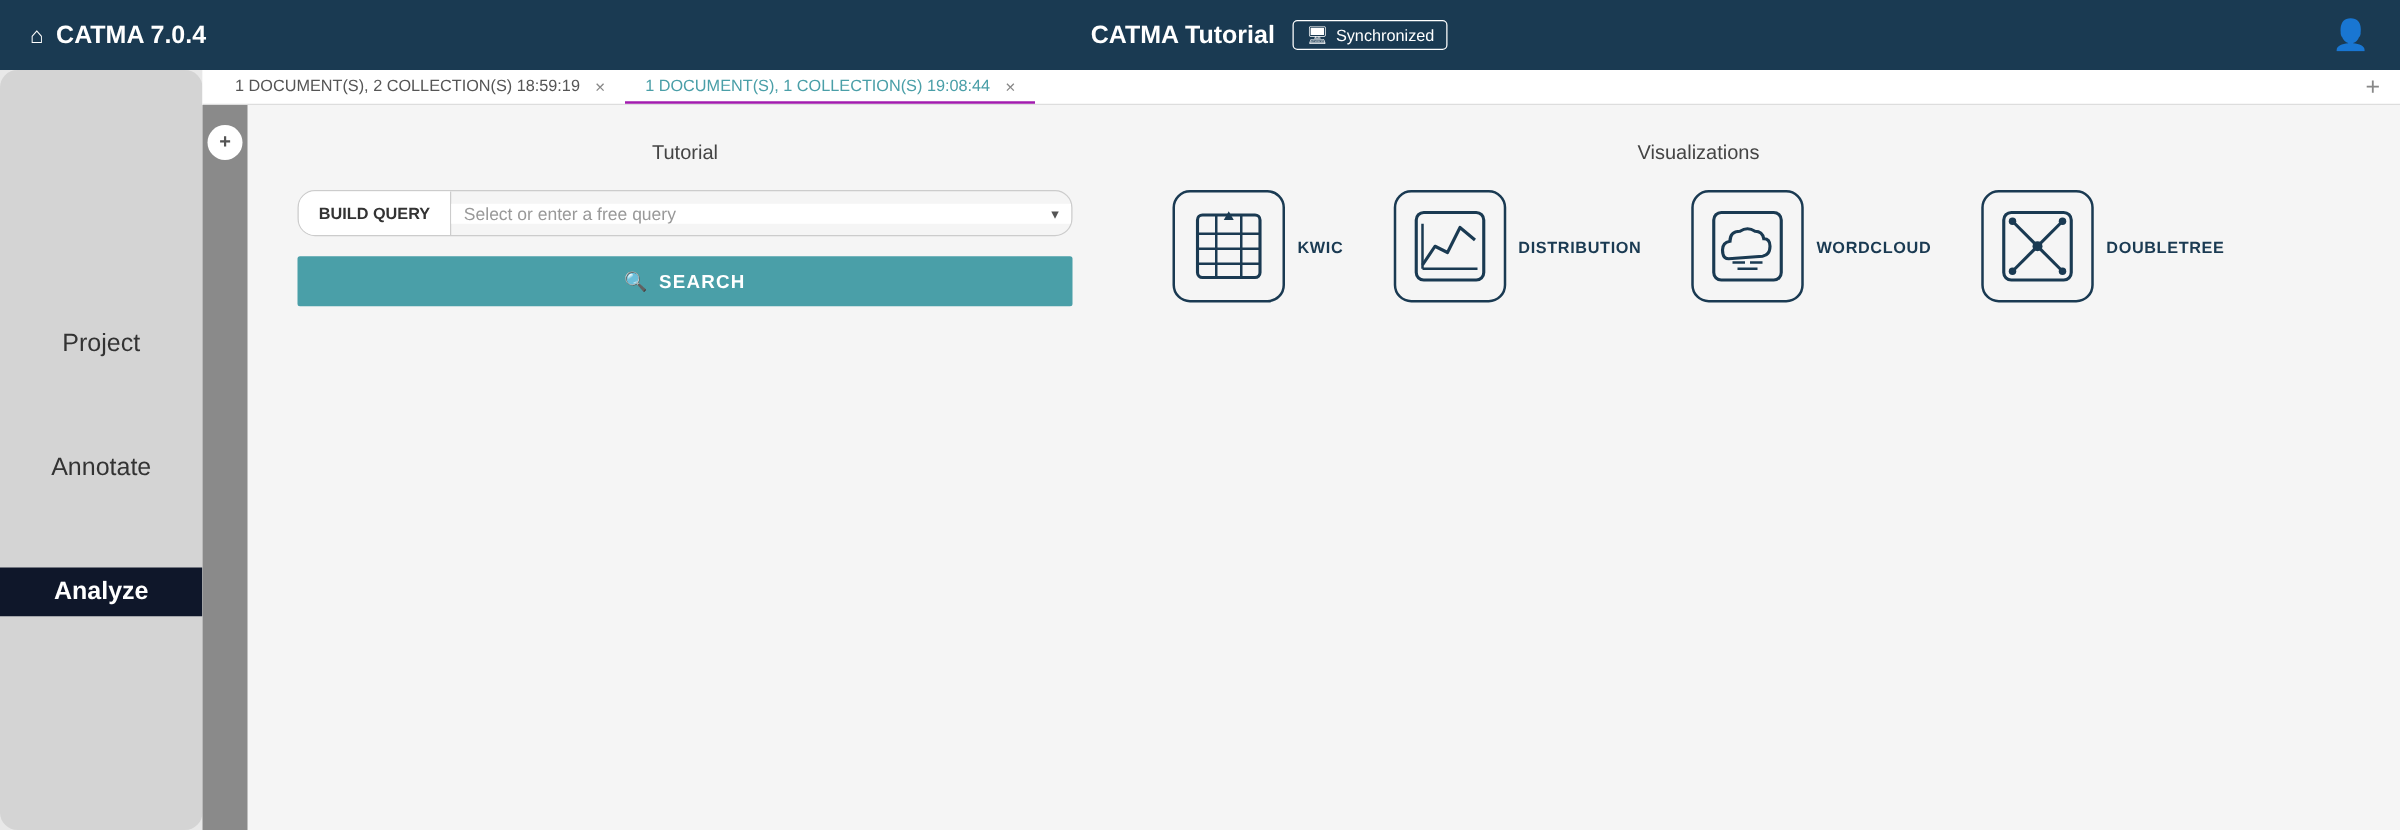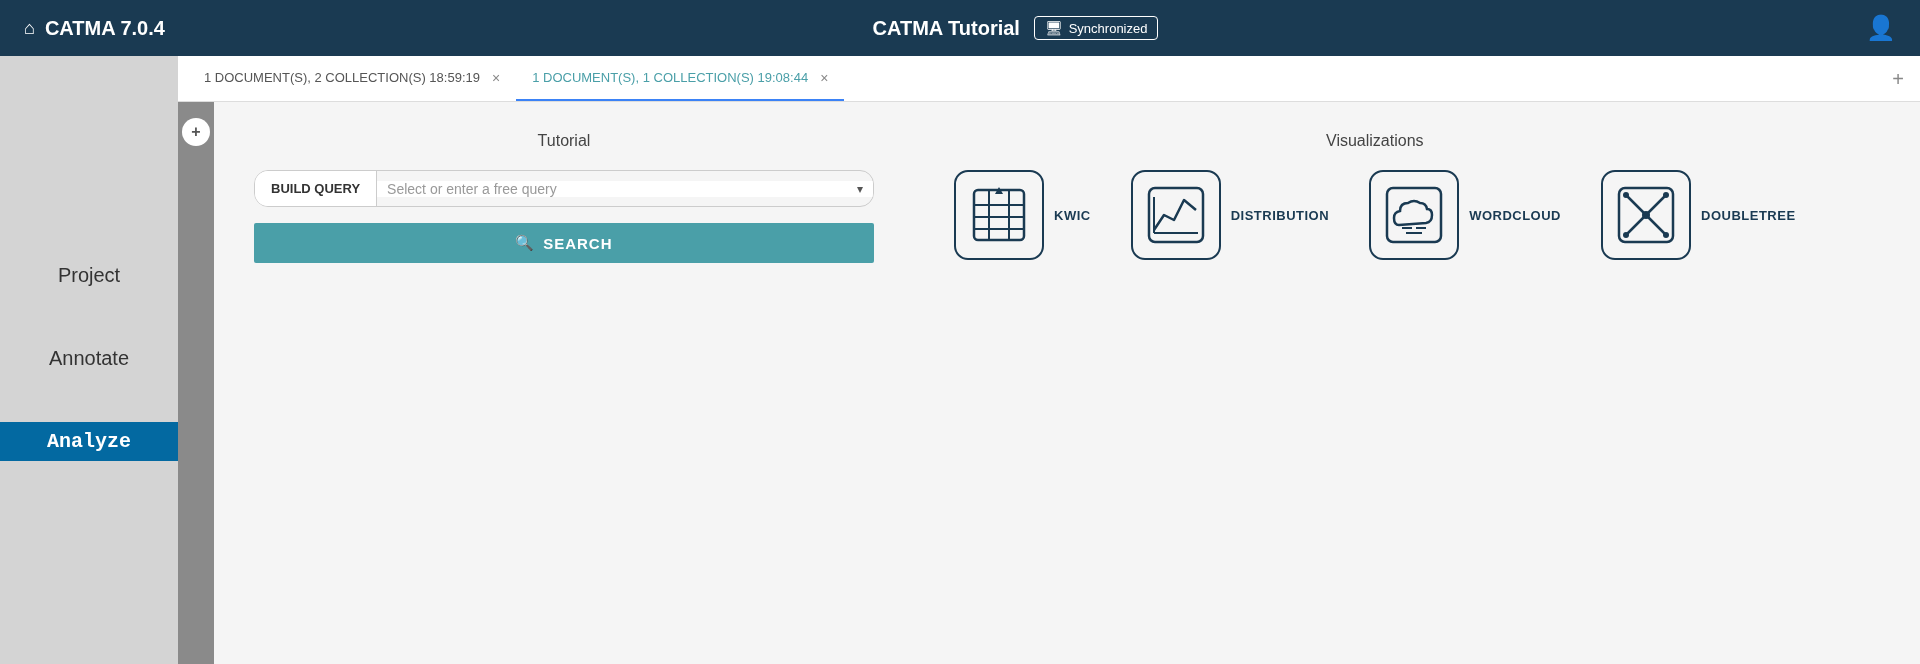--- a/index.html
+++ b/index.html
@@ -43,76 +43,76 @@
     .monitor-icon { font-size: 14px; }
 
     
     .main-layout {
       display: flex;
       height: calc(664px - 56px);
     }
 
     
     .sidebar {
-      width: 178px;
+      width: 162px;
       background: #d4d4d4;
       display: flex;
       flex-direction: column;
       align-items: center;
       padding-top: 200px;
-      gap: 44px;
+      gap: 60px;
       flex-shrink: 0;
+      border-radius: 14px;
     }
     .sidebar-item {
       font-size: 20px;
       color: #333;
       cursor: pointer;
       text-align: center;
       width: 100%;
       padding: 8px 0;
     }
     .sidebar-item.active {
-      background: #0369a1;
+      background: #0f172a;
       color: white;
       font-weight: bold;
-      font-family: Liberation Mono, monospace;
     }
 
     
     .content-area {
       flex: 1;
       background: #f5f5f5;
       display: flex;
       flex-direction: column;
     }
 
     
     .tabs-row {
       background: white;
       display: flex;
       align-items: flex-end;
       border-bottom: 1px solid #ddd;
-      height: 46px;
+      height: 28px;
       padding: 0 10px;
       position: relative;
     }
     .tab {
       display: flex;
       align-items: center;
       padding: 0 16px;
       font-size: 13px;
       color: #555;
       cursor: pointer;
       border-bottom: 2px solid transparent;
       gap: 8px;
       height: 100%;
     }
     .tab.active {
       color: #4a9fa8;
-      border-bottom: 2px solid #3b82f6;
+      border-bottom: 2px solid #a21caf;
     }
     .tab-close {
       color: #888;
       font-size: 14px;
       cursor: pointer;
       margin-left: 4px;
     }
     .tab-add {
       position: absolute;
       right: 16px;

